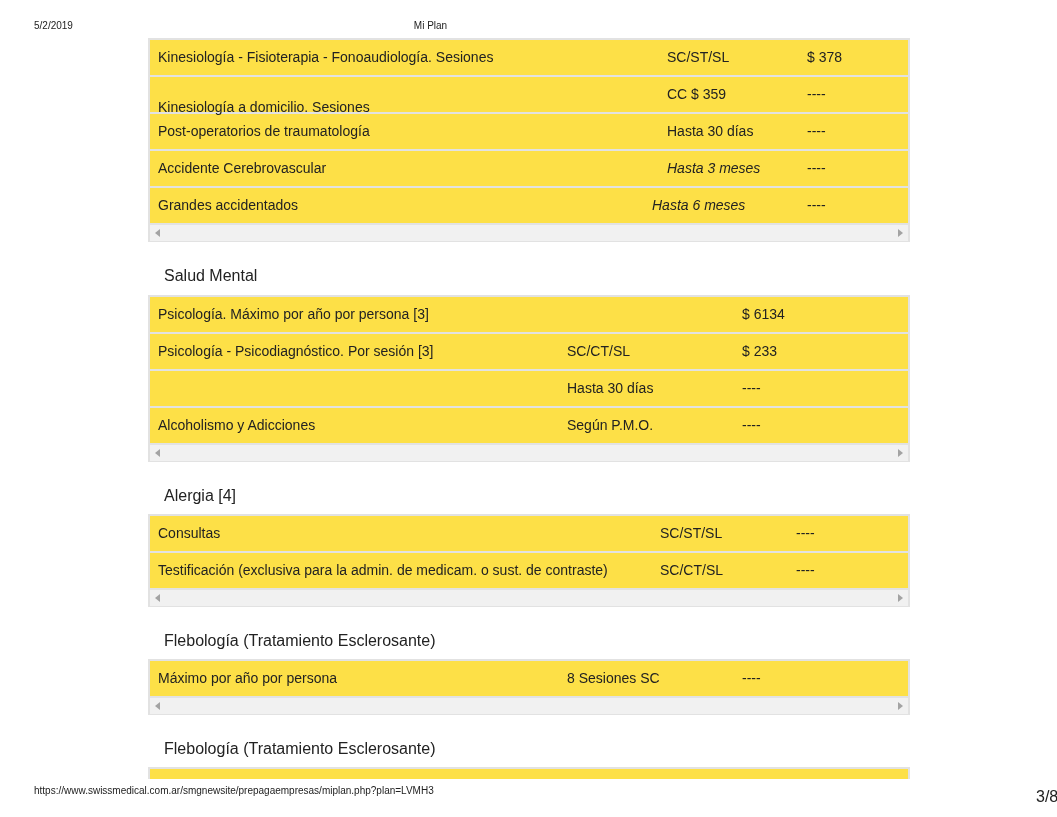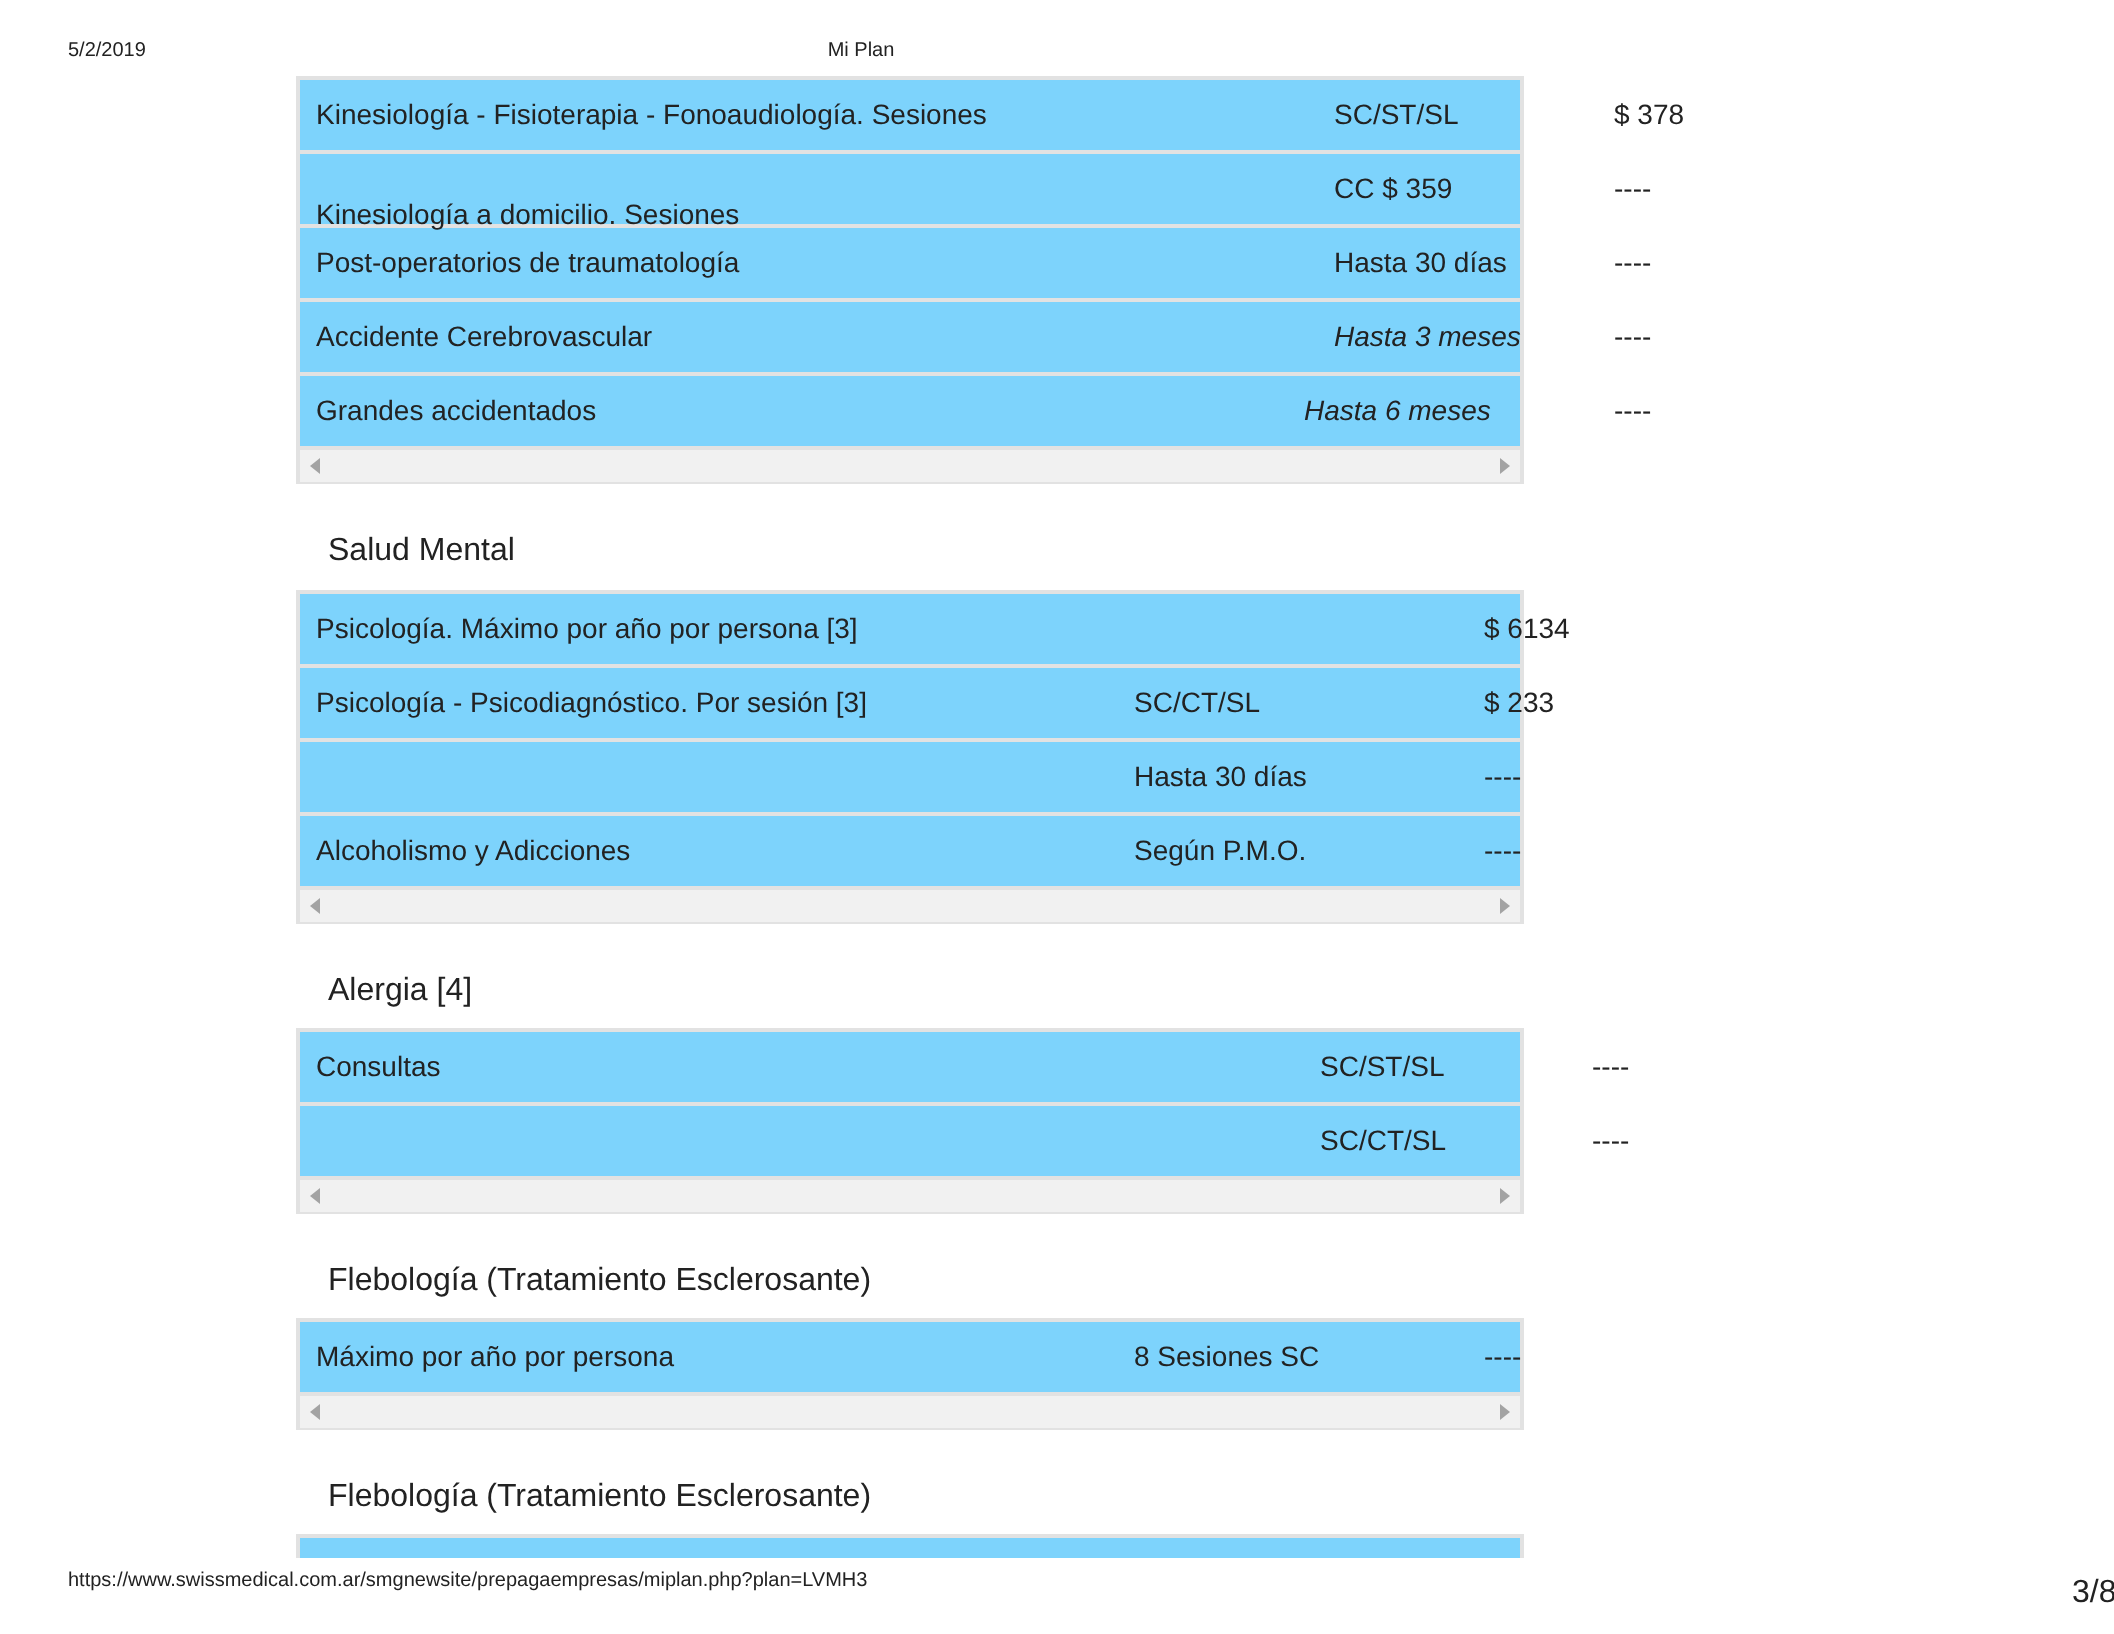--- a/index.html
+++ b/index.html
@@ -7,22 +7,22 @@
     body { position: relative; font-family: "Liberation Sans", sans-serif; color: #222; }
 
     .print-header-left { position: absolute; left: 34px; top: 20px; font-size: 10px; color: #222; }
     .print-header-center { position: absolute; left: 0; width: 861px; top: 20px; text-align: center; font-size: 10px; color: #222; }
     .print-footer-left { position: absolute; left: 34px; top: 785px; font-size: 10px; color: #222; }
     .print-footer-right { position: absolute; left: 1008px; top: 788px; font-size: 16px; color: #222; margin-left: 28px; }
 
     .section-title { position: absolute; left: 164px; font-size: 16px; color: #222; }
 
     .table-wrap {
-      position: absolute; left: 148px; width: 614px;
-      border: 2px solid #e2e2e2; border-bottom: 1px solid #e2e2e2; background: #7dd3fc;
+      position: absolute; left: 148px; width: 762px;
+      border: 2px solid #e2e2e2; border-bottom: 1px solid #e2e2e2; background: #fde047;
     }
     .table-wrap.open-bottom { border-bottom: none; }
     .row {
       position: relative; height: 37px; border-bottom: 2px solid #e2e2e2;
       font-size: 14px; line-height: 35px;
     }
     .row:last-of-type { border-bottom: none; }
     .cell { position: absolute; top: 0; white-space: nowrap; }
     .scrollbar {
       position: relative; height: 16px; background: #f1f1f1;
@@ -99,20 +99,21 @@
 </div>
 
 <div class="section-title" style="top:487px;">Alergia [4]</div>
 <div class="table-wrap" style="top:514px;">
   <div class="row">
     <span class="cell" style="left:8px;">Consultas</span>
     <span class="cell" style="left:510px;">SC/ST/SL</span>
     <span class="cell" style="left:646px;">----</span>
   </div>
   <div class="row">
+    <span class="cell" style="left:8px;">Testificación (exclusiva para la admin. de medicam. o sust. de contraste)</span>
     <span class="cell" style="left:510px;">SC/CT/SL</span>
     <span class="cell" style="left:646px;">----</span>
   </div>
   <div class="scrollbar">
     <span class="arrow-left"></span>
     <span class="arrow-right"></span>
   </div>
 </div>
 
 <div class="section-title" style="top:632px;">Flebología (Tratamiento Esclerosante)</div>

